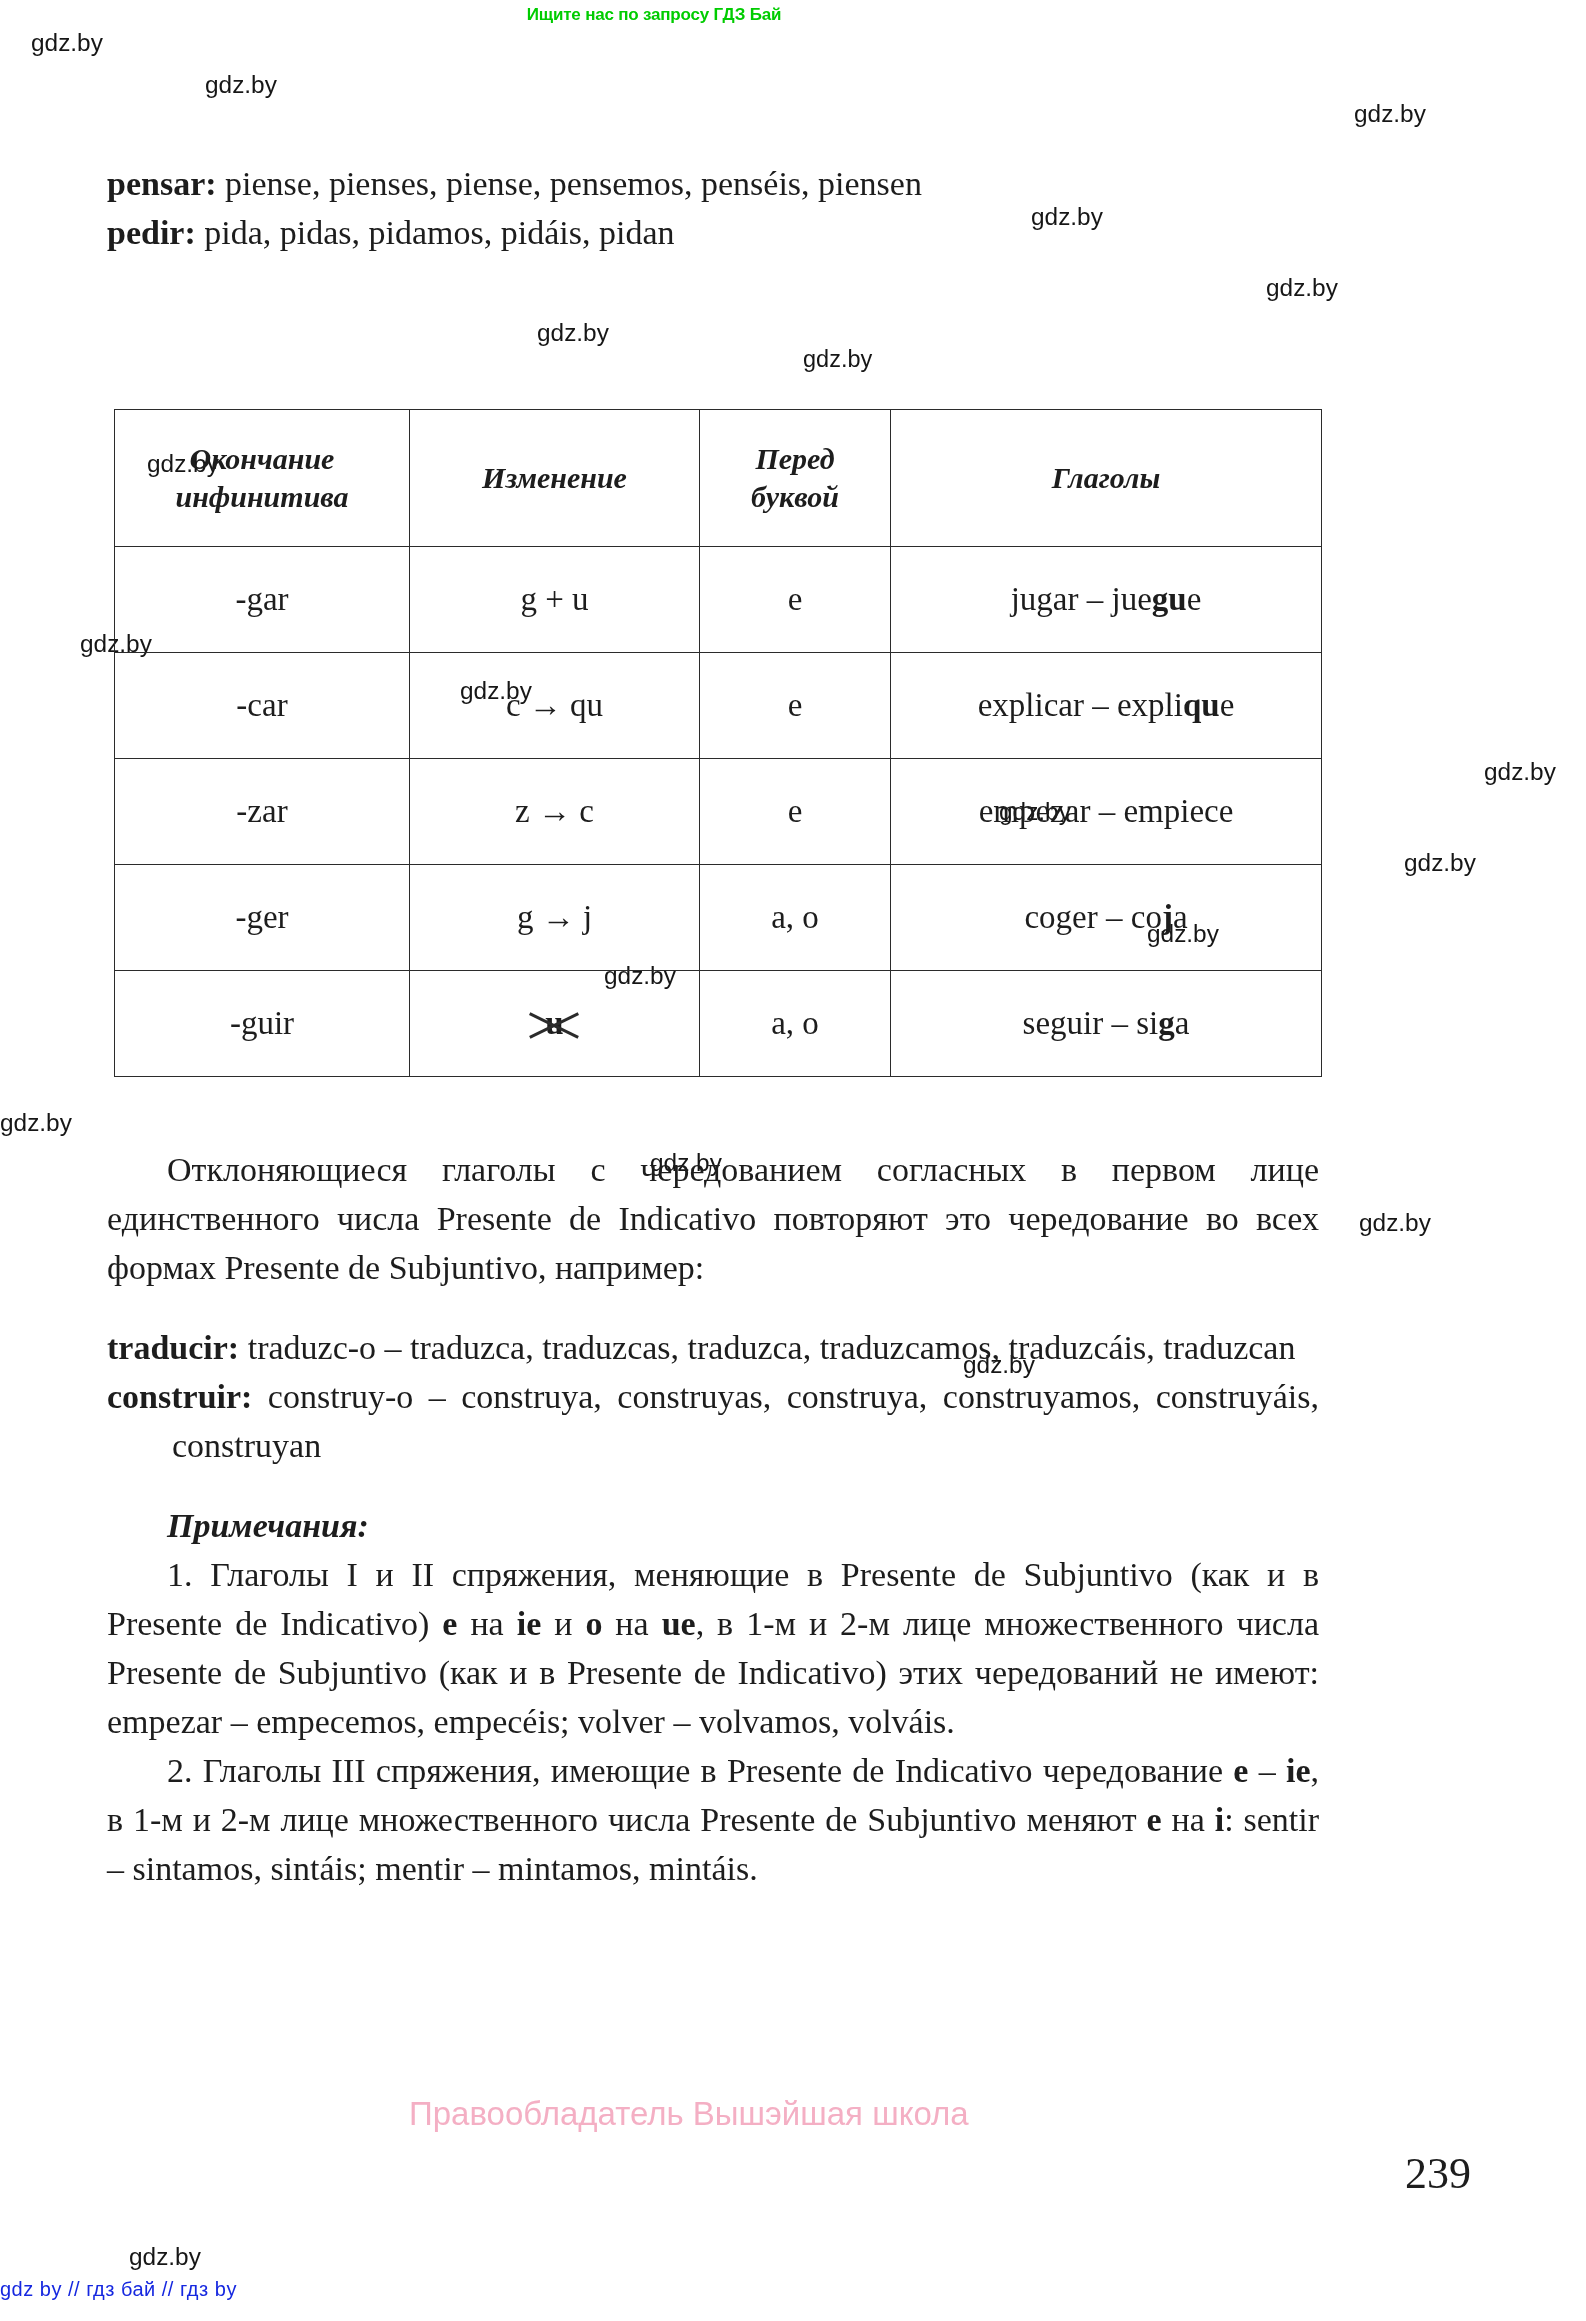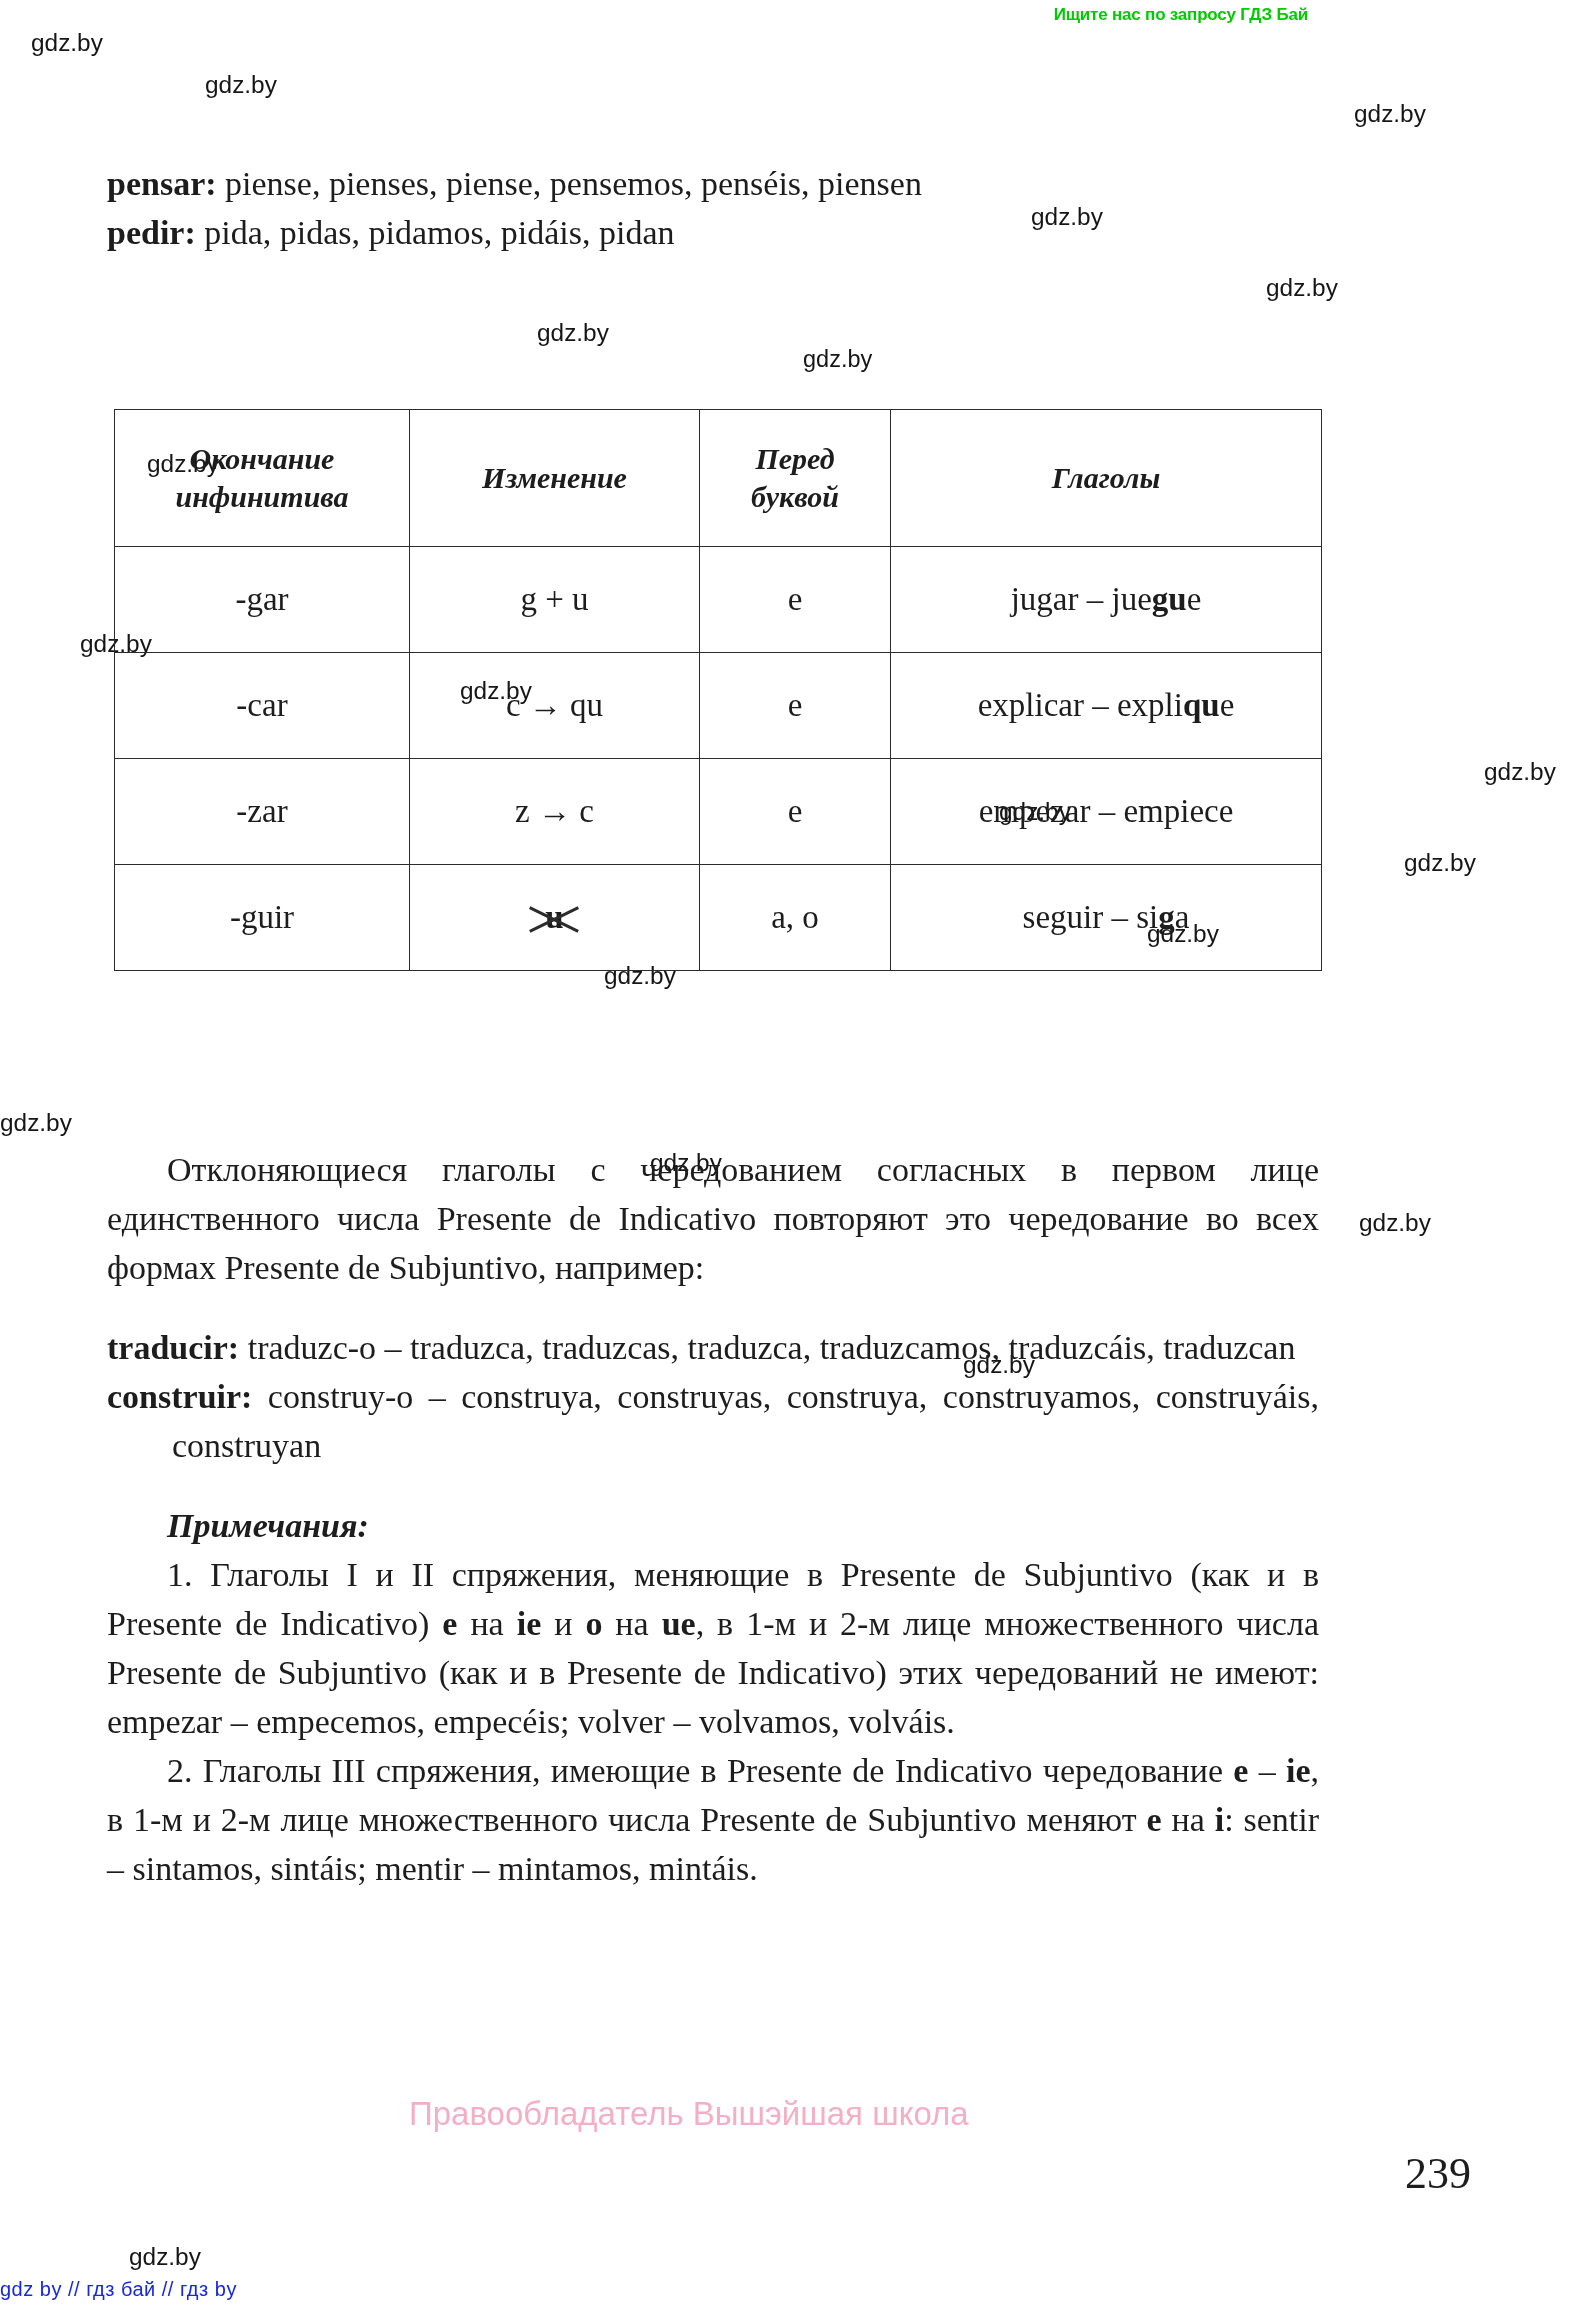--- a/index.html
+++ b/index.html
@@ -18,21 +18,21 @@
     background: #ffffff;
     overflow: hidden;
   }
 
   
   .promo {
     position: absolute;
     top: 5.4px;
     left: 0;
     width: 1308px;
-    text-align: right;
+    text-align: center;
     font-family: "Liberation Sans", "DejaVu Sans", sans-serif;
     font-weight: bold;
     font-size: 17px;
     color: #00cc00;
     letter-spacing: -0.2px;
   }
 
   
   .wm {
     position: absolute;
@@ -218,20 +218,26 @@
             <td class="col3">e</td>
             <td class="col4"><span>explicar – expli</span><span class="b">qu</span><span>e</span></td>
           </tr>
           <tr>
             <td class="col1">-zar</td>
             <td class="col2 cellb">z → c</td>
             <td class="col3">e</td>
             <td class="col4">empezar – empiece</td>
           </tr>
           <tr>
+            <td class="col1">-ger</td>
+            <td class="col2 cellb">g → j</td>
+            <td class="col3">a, o</td>
+            <td class="col4"><span>coger – co</span><span class="b">j</span><span>a</span></td>
+          </tr>
+          <tr>
             <td class="col1">-guir</td>
             <td class="col2 cellb"><span class="strike-u">u</span></td>
             <td class="col3">a, o</td>
             <td class="col4"><span>seguir – si</span><span class="b">g</span><span>a</span></td>
           </tr>
         </tbody>
     </table>
   </div>
 
   <div class="content" style="top:1145px;">

